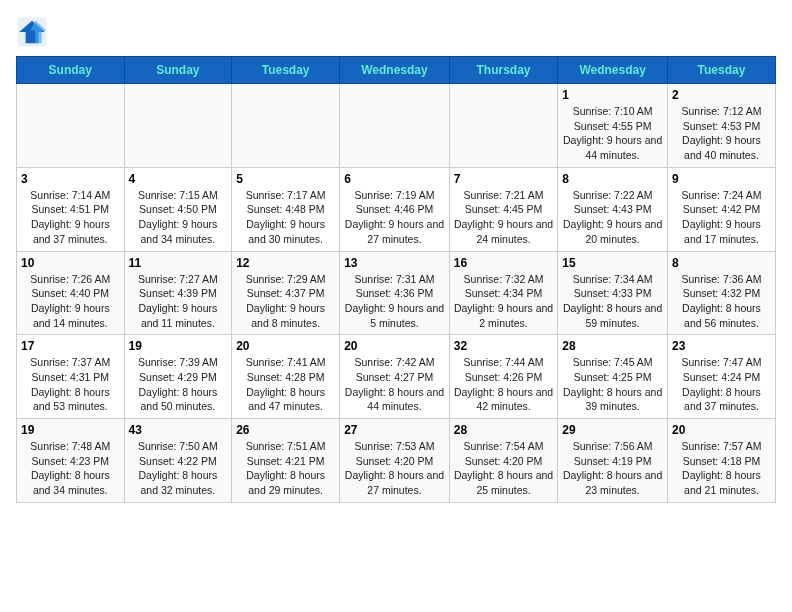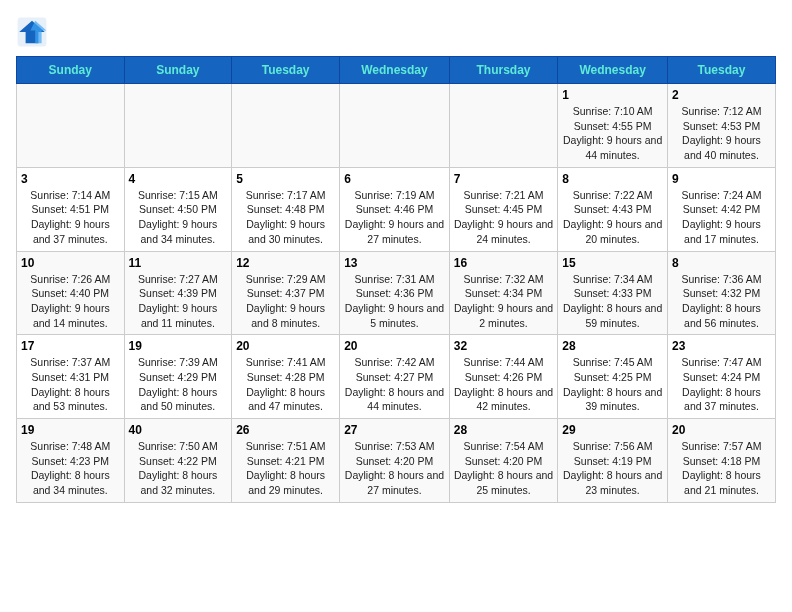--- a/index.html
+++ b/index.html
@@ -230,21 +230,21 @@
           <span class="day-number">23</span>
           <div class="day-info">Sunrise: 7:47 AM<br>Sunset: 4:24 PM<br>Daylight: 8 hours and 37 minutes.</div>
         </td>
       </tr>
       <tr>
         <td>
           <span class="day-number">19</span>
           <div class="day-info">Sunrise: 7:48 AM<br>Sunset: 4:23 PM<br>Daylight: 8 hours and 34 minutes.</div>
         </td>
         <td>
-          <span class="day-number">40</span>
+          <span class="day-number">43</span>
           <div class="day-info">Sunrise: 7:50 AM<br>Sunset: 4:22 PM<br>Daylight: 8 hours and 32 minutes.</div>
         </td>
         <td>
           <span class="day-number">26</span>
           <div class="day-info">Sunrise: 7:51 AM<br>Sunset: 4:21 PM<br>Daylight: 8 hours and 29 minutes.</div>
         </td>
         <td>
           <span class="day-number">27</span>
           <div class="day-info">Sunrise: 7:53 AM<br>Sunset: 4:20 PM<br>Daylight: 8 hours and 27 minutes.</div>
         </td>

